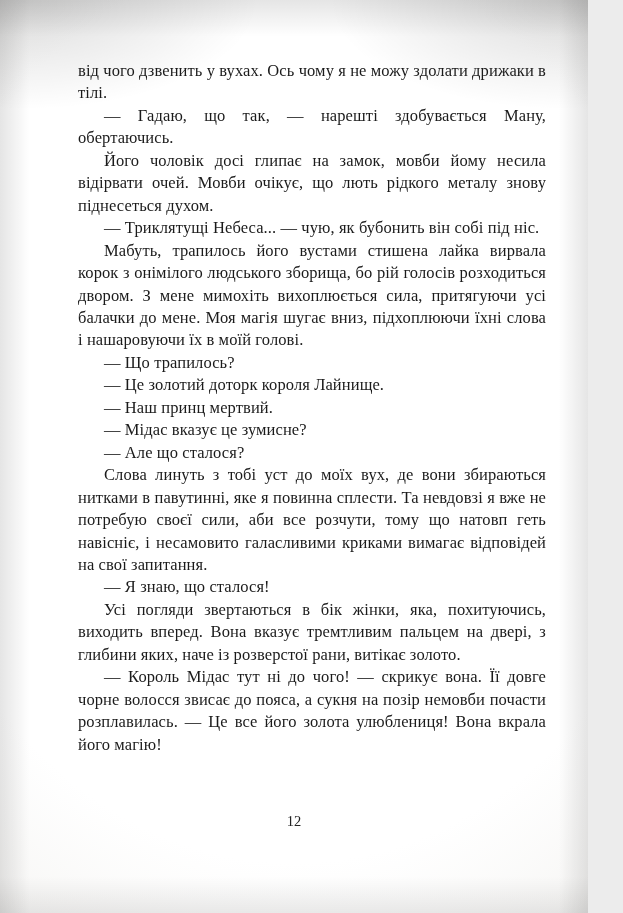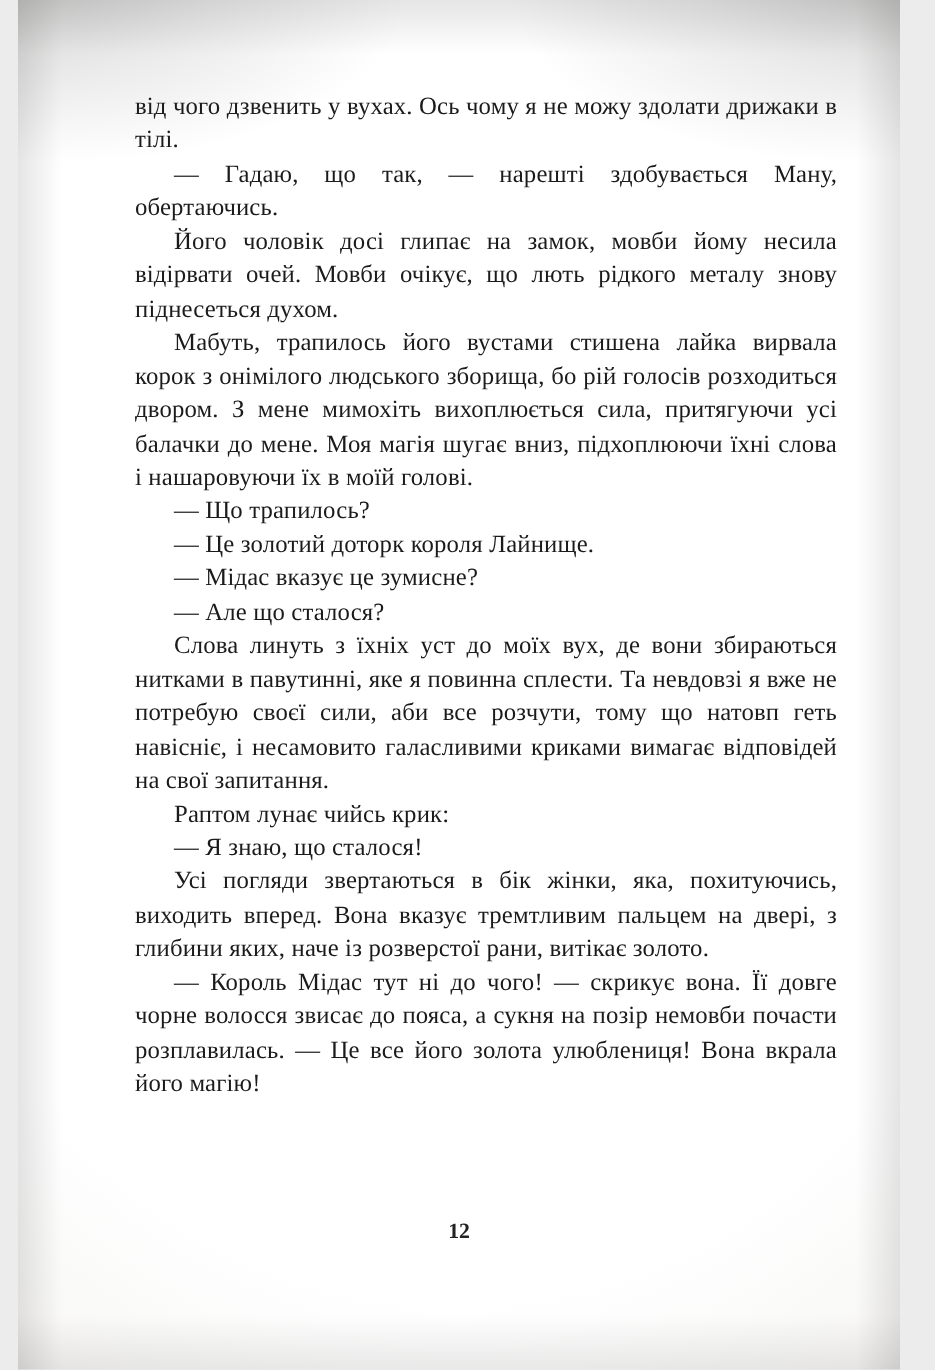--- a/index.html
+++ b/index.html
@@ -16,21 +16,20 @@
   .scan {
     position: relative;
     width: 588px;
     height: 913px;
     background:
       radial-gradient(ellipse 40% 12% at 4% 0%, rgba(0,0,0,0.14), rgba(0,0,0,0) 100%),
       radial-gradient(ellipse 40% 12% at 96% 0%, rgba(0,0,0,0.14), rgba(0,0,0,0) 100%),
       linear-gradient(to right, rgba(0,0,0,0.10), rgba(0,0,0,0) 5%, rgba(0,0,0,0) 95%, rgba(0,0,0,0.10)),
       linear-gradient(to bottom, rgba(0,0,0,0.10), rgba(0,0,0,0) 4%, rgba(0,0,0,0) 96%, rgba(0,0,0,0.08)),
       radial-gradient(ellipse 120% 90% at 50% 45%, #ffffff 55%, #f3f2f0 82%, #e0dfdc 100%);
-    margin-left: 12px;
   }
   .text-column {
     position: absolute;
     left: 78px;
     top: 60px;
     width: 468px;
     color: #1b1b1b;
     font-size: 16.5px;
     line-height: 22.45px;
     text-align: justify;
@@ -45,37 +44,38 @@
   }
   p.italic {
   }
   .page-number {
     position: absolute;
     top: 813px;
     left: 0;
     width: 100%;
     text-align: center;
     font-size: 14.5px;
-    font-weight: bold;
+    font-weight: normal;
     color: #222222;
   }
 </style>
 </head>
 <body>
 
 <div class="scan">
   <div class="text-column">
       <p class="para">від чого дзвенить у вухах. Ось чому я не можу здолати дрижаки в тілі.</p>
       <p class="para indent">— Гадаю, що так, — нарешті здобувається Ману, обертаючись.</p>
       <p class="para indent">Його чоловік досі глипає на замок, мовби йому несила відірвати очей. Мовби очікує, що лють рідкого металу знову піднесеться духом.</p>
+      <p class="para indent">— Триклятущі Небеса... — чую, як бубонить він собі під ніс.</p>
       <p class="para indent">Мабуть, трапилось його вустами стишена лайка вирвала корок з онімілого людського зборища, бо рій голосів розходиться двором. З мене мимохіть вихоплюється сила, притягуючи усі балачки до мене. Моя магія шугає вниз, підхоплюючи їхні слова і нашаровуючи їх в моїй голові.</p>
       <p class="para indent italic">— Що трапилось?</p>
       <p class="para indent italic">— Це золотий доторк короля Лайнище.</p>
+      <p class="para indent italic">— Наш принц мертвий.</p>
       <p class="para indent italic">— Мідас вказує це зумисне?</p>
       <p class="para indent italic">— Але що сталося?</p>
-      <p class="para indent">Слова линуть з їхніх уст до моїх вух, де вони збираються нитками в павутинні, яке я повинна сплести. Та невдовзі я вже не потребую своєї сили, аби все розчути, тому що натовп геть навісніє, і несамовито галасливими криками вимагає відповідей на свої запитання.</p>
-      <p class="para indent">Раптом лунає чийсь крик:</p>
+      <p class="para indent">Слова линуть з тобі уст до моїх вух, де вони збираються нитками в павутинні, яке я повинна сплести. Та невдовзі я вже не потребую своєї сили, аби все розчути, тому що натовп геть навісніє, і несамовито галасливими криками вимагає відповідей на свої запитання.</p>
       <p class="para indent">— Я знаю, що сталося!</p>
       <p class="para indent">Усі погляди звертаються в бік жінки, яка, похитуючись, виходить вперед. Вона вказує тремтливим пальцем на двері, з глибини яких, наче із розверстої рани, витікає золото.</p>
       <p class="para indent">— Король Мідас тут ні до чого! — скрикує вона. Її довге чорне волосся звисає до пояса, а сукня на позір немовби почасти розплавилась. — Це все його золота улюблениця! Вона вкрала його магію!</p>
     </div>
   <div class="page-number">12</div>
 </div>
 
 </body></html>

